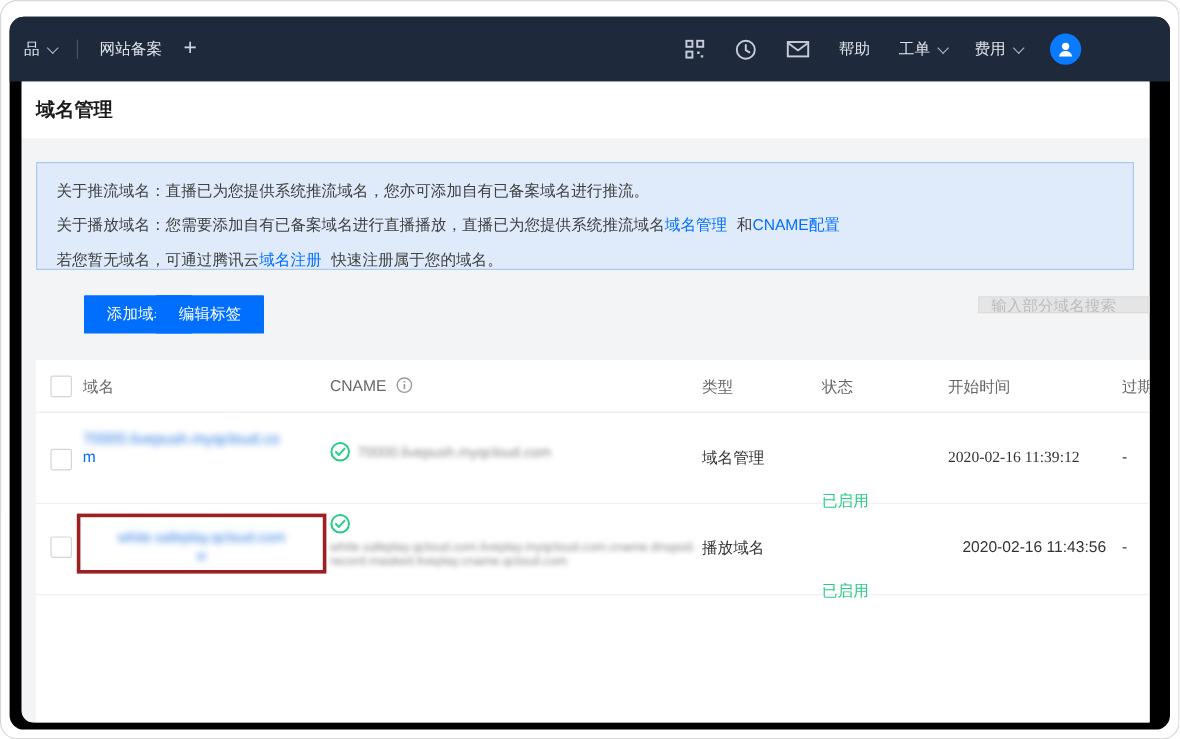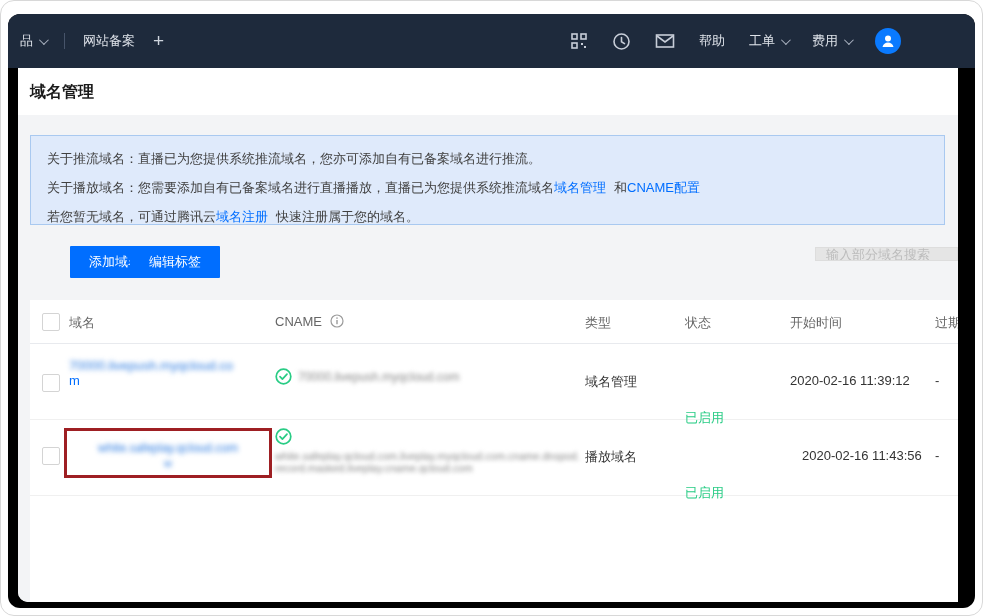--- a/index.html
+++ b/index.html
@@ -167,21 +167,21 @@
         </span>
         <span class="col c-cname" style="top:24px; display:flex; align-items:center; gap:6px;">
           <svg width="17" height="17" viewBox="0 0 17 17">
               <circle cx="8.5" cy="8.5" r="7.3" fill="none" stroke="#29cc85" stroke-width="1.7"></circle>
               <path d="M5 8.7l2.4 2.4 4.6-5" fill="none" stroke="#29cc85" stroke-width="1.7" stroke-linecap="round" stroke-linejoin="round"></path>
             </svg>
           <span class="blur-gray cname-line" style="max-width:250px;">70000.livepush.myqcloud.com</span>
         </span>
         <span class="col c-type" style="top:29px;">域名管理</span>
         <span class="col c-status status-on" style="top:29px;">已启用</span>
-        <span class="col c-start" style="top:29px;">2020-02-16 11:39:12</span>
+        <span class="col c-start" style="top:29px;font-family:Liberation Serif, serif;">2020-02-16 11:39:12</span>
         <span class="col c-expire" style="top:29px;">-</span>
       </div>
 
       <div class="row row2">
         <span class="checkbox" style="top:27px;"></span>
         <span class="hl-box">
           <div style="text-align:center; padding-top:9px;">
             <span class="blur-blue" style="font-size:12px;">white.safeplay.qcloud.com</span><br>
             <span class="blur-blue" style="font-size:11px;">w</span>
           </div>

